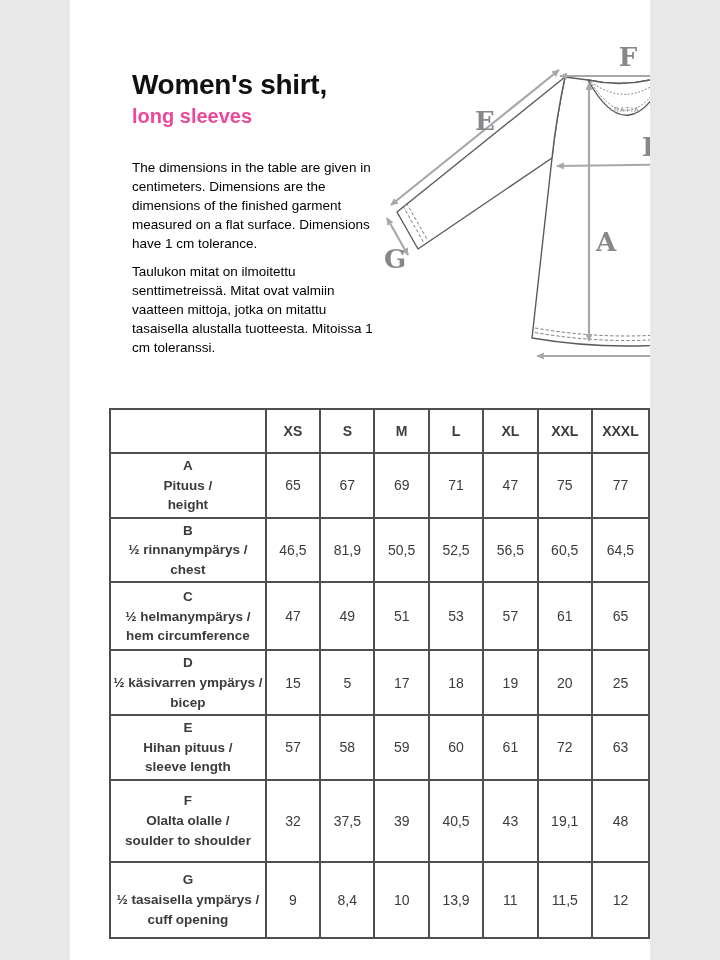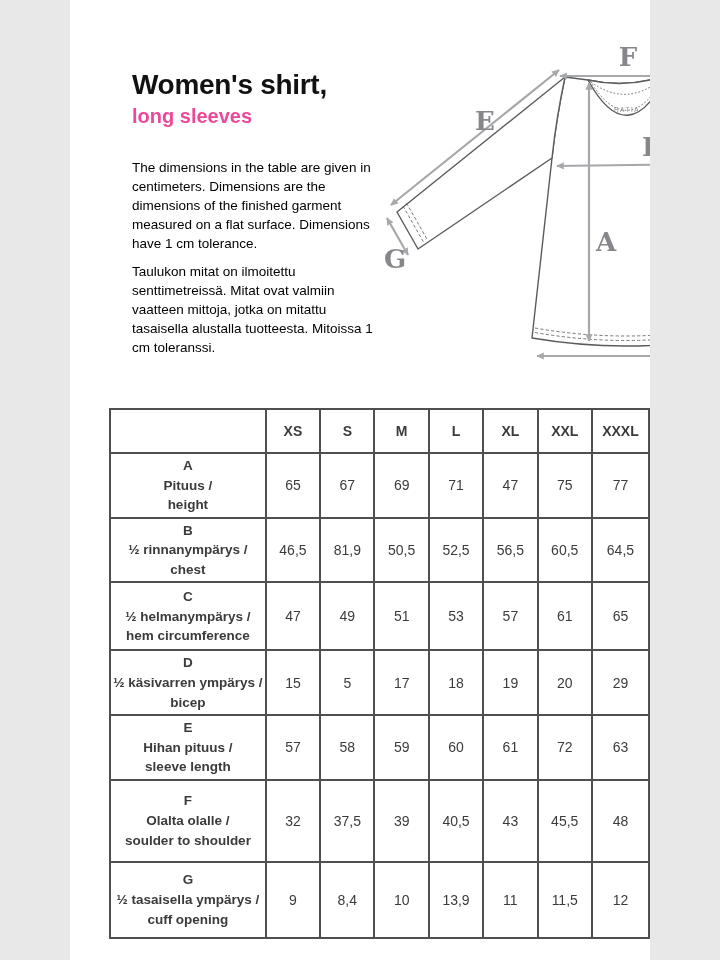--- a/index.html
+++ b/index.html
@@ -178,21 +178,21 @@
           <div>D</div>
           <div>½ käsivarren ympärys /</div>
           <div>bicep</div>
         </td>
         <td class="valcell">15</td>
         <td class="valcell">5</td>
         <td class="valcell">17</td>
         <td class="valcell">18</td>
         <td class="valcell">19</td>
         <td class="valcell">20</td>
-        <td class="valcell">29</td>
+        <td class="valcell">25</td>
       </tr>
 
       <tr class="row-e">
         <td class="labelcell">
           <div>E</div>
           <div>Hihan pituus /</div>
           <div>sleeve length</div>
         </td>
         <td class="valcell">57</td>
         <td class="valcell">58</td>
@@ -207,21 +207,21 @@
         <td class="labelcell">
           <div>F</div>
           <div>Olalta olalle /</div>
           <div>soulder to shoulder</div>
         </td>
         <td class="valcell">32</td>
         <td class="valcell">37,5</td>
         <td class="valcell">39</td>
         <td class="valcell">40,5</td>
         <td class="valcell">43</td>
-        <td class="valcell">45,5</td>
+        <td class="valcell">19,1</td>
         <td class="valcell">48</td>
       </tr>
 
       <tr class="row-g">
         <td class="labelcell">
           <div>G</div>
           <div>½  tasaisella ympärys /</div>
           <div>cuff opening</div>
         </td>
         <td class="valcell">9</td>

